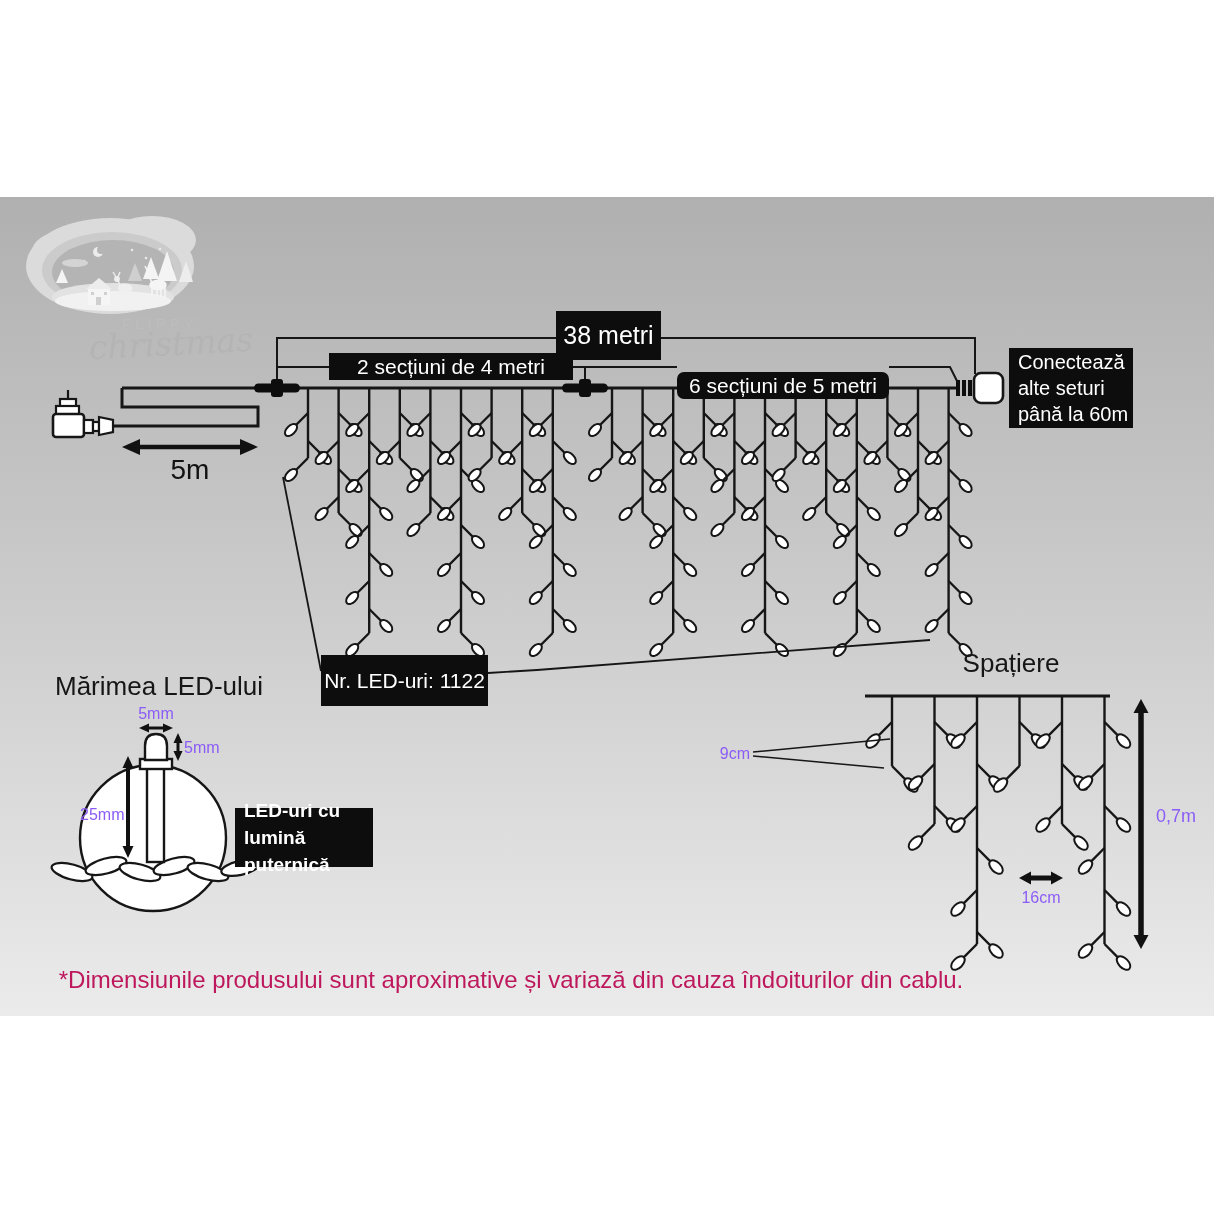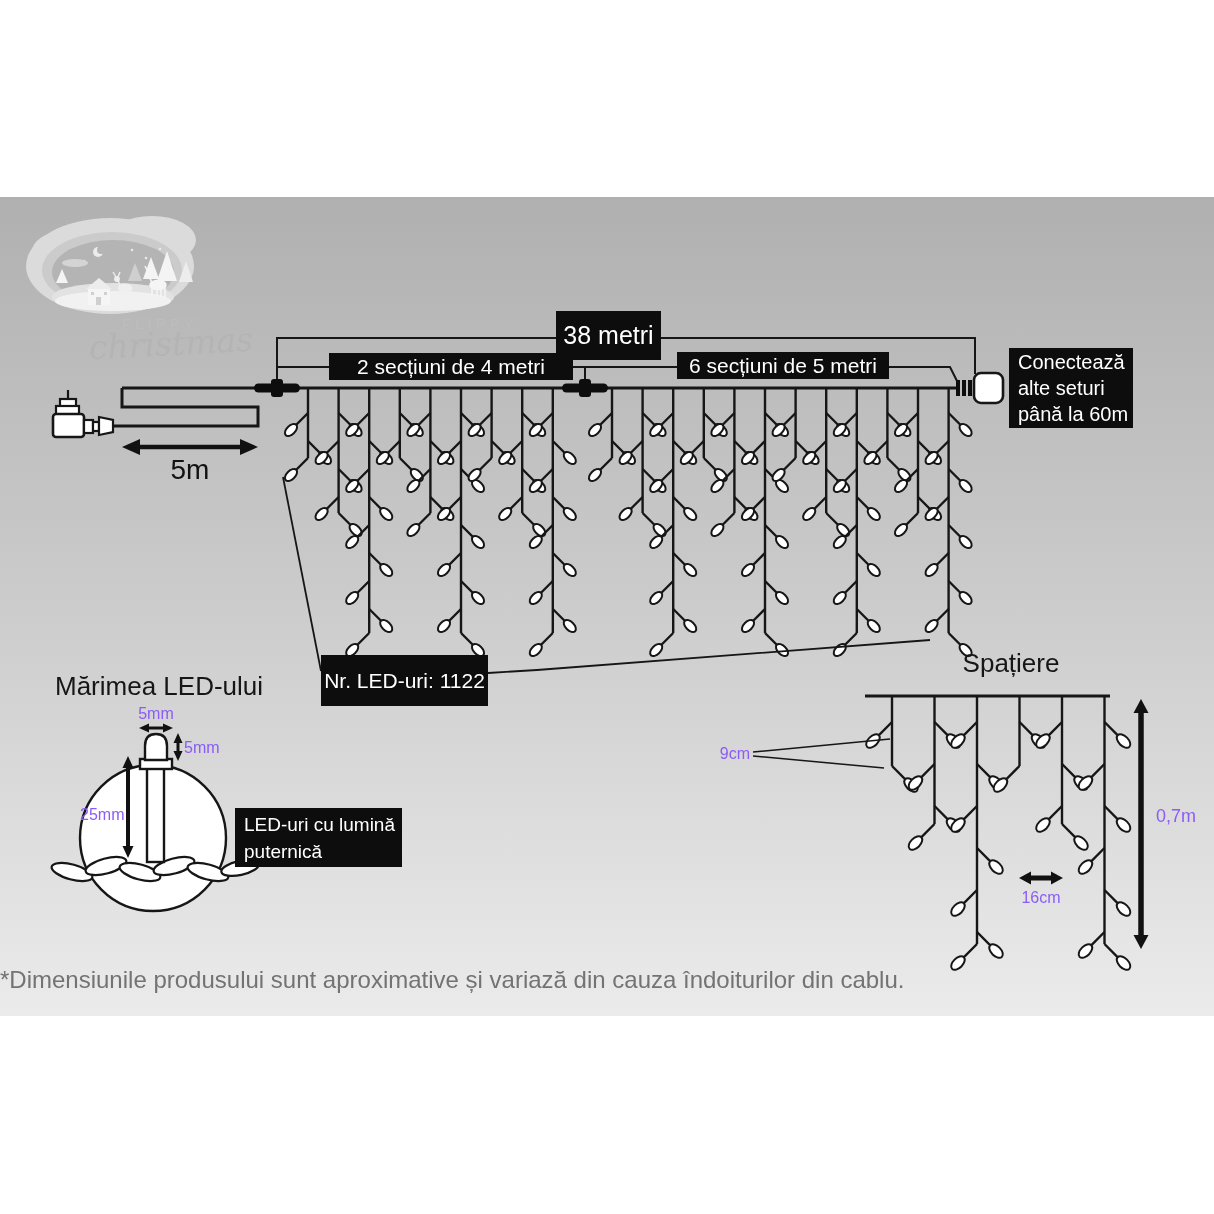--- a/index.html
+++ b/index.html
@@ -13,37 +13,37 @@
   }
   svg.diagram{position:absolute;left:0;top:0;z-index:1;}
   .lbl{position:absolute;z-index:2;}
   .page-title{left:0;width:1214px;top:226px;text-align:center;font-size:63px;letter-spacing:1px;color:#1d1d1d;}
   .blackbox{
     background:#0d0d0d;color:#ffffff;display:flex;align-items:center;justify-content:center;
     box-sizing:border-box;
   }
   .box-38{left:556px;top:311px;width:105px;height:49px;font-size:25px;}
   .box-sect-l{left:329px;top:353px;width:244px;height:27px;font-size:21px;}
-  .box-sect-r{left:677px;top:352px;width:212px;height:27px;font-size:21px;}
+  .box-sect-r{left:677px;top:372px;width:212px;height:27px;font-size:21px;border-radius:7px;}
   .box-connect{left:1009px;top:348px;width:124px;height:80px;font-size:20px;line-height:26px;
     flex-direction:column;align-items:flex-start;padding-left:9px;justify-content:center;}
   .box-ledcount{left:321px;top:655px;width:167px;height:51px;font-size:21px;}
-  .box-lednote{left:235px;top:808px;width:167px;height:59px;font-size:19px;line-height:27px;
-    flex-direction:column;align-items:flex-start;padding-left:9px;justify-content:center;}
+  .box-lednote{left:235px;top:808px;width:138px;height:59px;font-size:19px;line-height:27px;
+    flex-direction:column;align-items:flex-start;padding-left:9px;justify-content:center;font-weight:bold;}
   .lead-5m{left:140px;top:454px;width:100px;text-align:center;font-size:28px;color:#111;}
   .h-led{left:55px;top:671px;font-size:26px;color:#161616;}
   .h-spacing{left:911px;top:648px;width:200px;text-align:center;font-size:26px;color:#161616;}
   .dim{font-size:16px;color:#8b5cf6;}
   .d-5mm-top{left:126px;top:705px;width:60px;text-align:center;}
   .d-5mm-side{left:184px;top:739px;}
   .d-25mm{left:80px;top:806px;width:44px;text-align:right;}
   .d-9cm{left:700px;top:745px;width:50px;text-align:right;}
   .d-16cm{left:1011px;top:889px;width:60px;text-align:center;}
   .d-07m{left:1156px;top:806px;font-size:18px;}
-  .footnote{left:0;top:966px;width:1022px;font-size:24px;color:#737373;}
+  .footnote{left:0;top:966px;width:1022px;text-align:center;font-size:24px;color:#be185d;}
   .brand-top{left:118px;top:315px;width:90px;text-align:center;font-size:15px;letter-spacing:4px;color:#bdbdbd;}
   .brand-script{left:86px;top:324px;width:170px;text-align:center;font-size:33px;color:#b4b4b4;
     font-family:"DejaVu Serif","Liberation Serif",serif;font-style:italic;transform:rotate(-3deg);}
 </style>
 </head>
 <body>
 
 <div class="canvas">
   <div class="gray-panel"></div>
 

